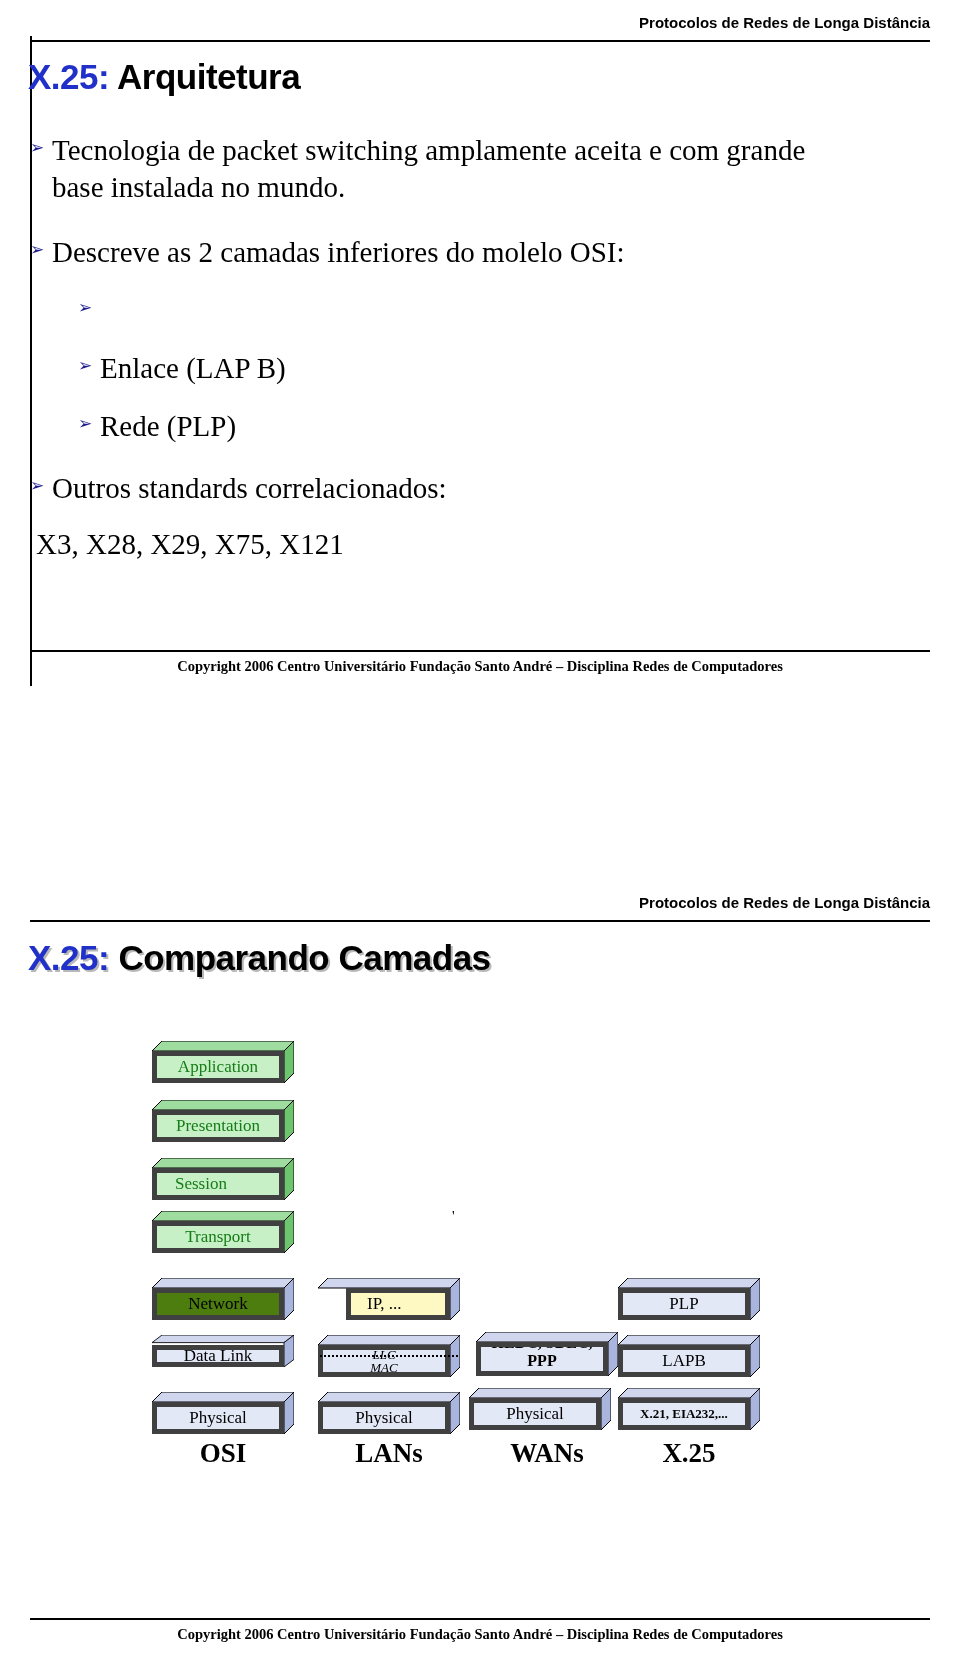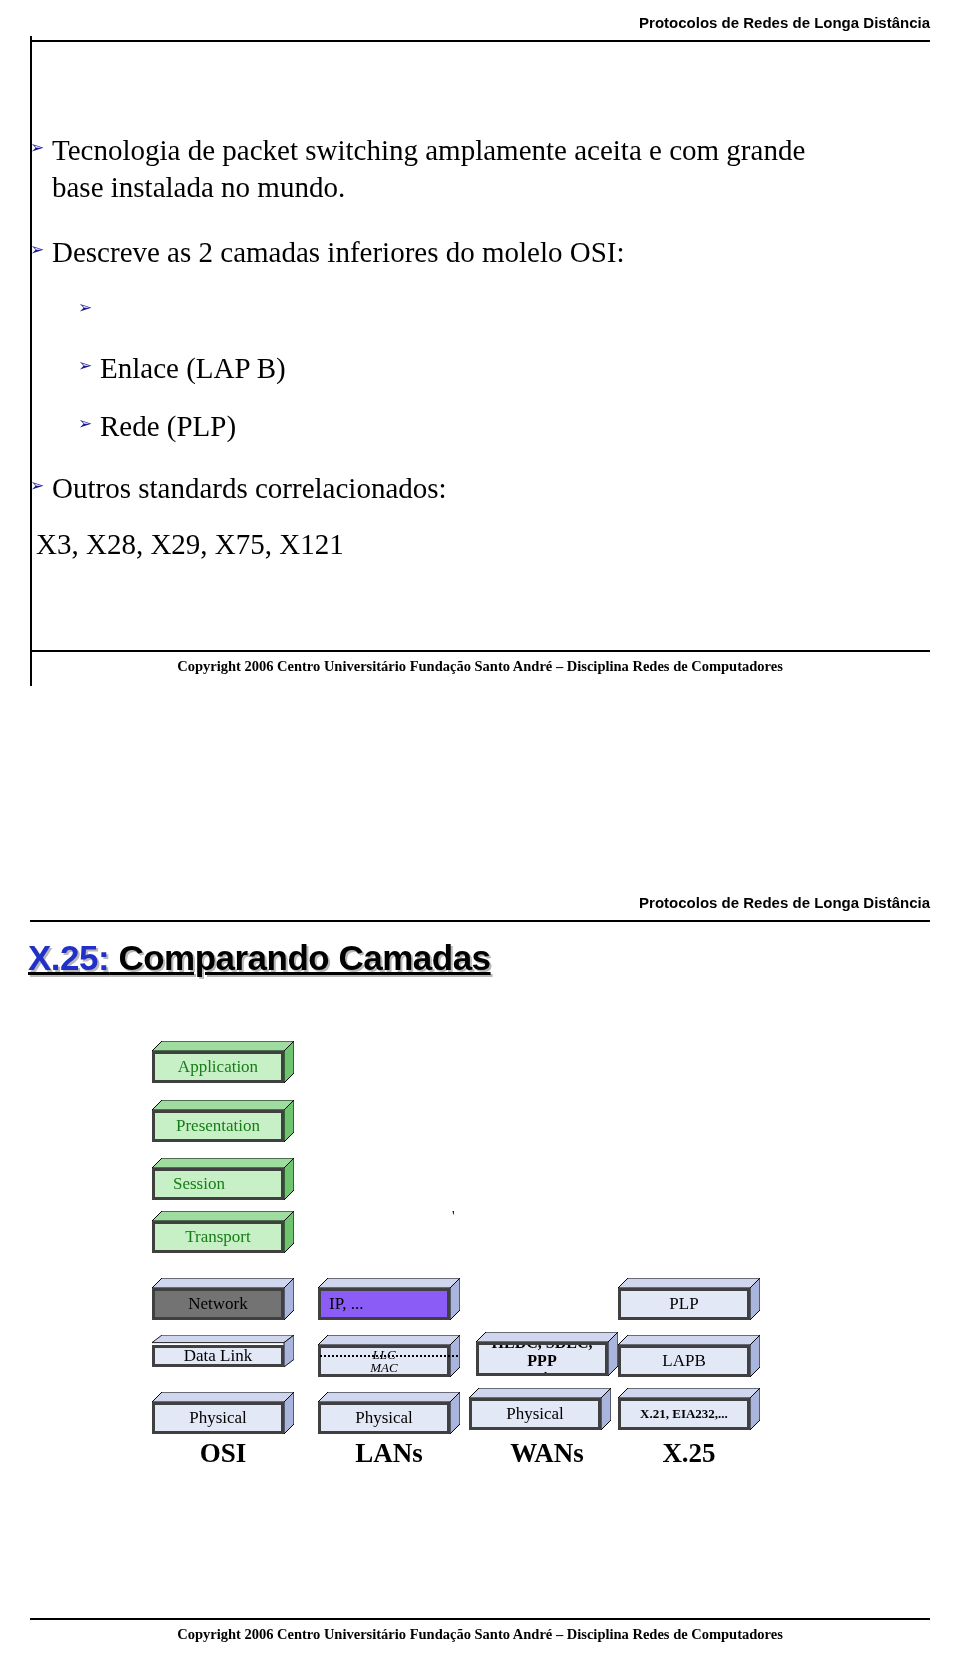--- a/index.html
+++ b/index.html
@@ -51,21 +51,20 @@
     font-size: 35px;
     letter-spacing: -0.5px;
     white-space: nowrap;
   }
   .title-blue { color: #2030c8; }
   .title-black { color: #000000; }
 
   
   .title-shadow {
     text-shadow: 2px 2px 0 #b8b8b8;
-    text-decoration: underline;
   }
 
   
   .bullet-row {
     position: absolute;
     display: flex;
     align-items: flex-start;
   }
   .bullet-glyph {
     font-family: "DejaVu Sans", sans-serif;
@@ -121,21 +120,21 @@
   .box3d {
     position: absolute;
     box-sizing: border-box;
   }
   .box3d .face {
     position: absolute;
     left: 0;
     top: 10px;
     right: 10px;
     bottom: 0;
-    border: 3px solid #404040;
+    border: 5px solid #404040;
     box-sizing: border-box;
     display: flex;
     align-items: center;
     justify-content: center;
     text-align: center;
     line-height: 1.05;
     overflow: hidden;
   }
   .box3d .top {
     position: absolute;
@@ -171,20 +170,21 @@
 </style>
 </head>
 <body>
 
 <div class="slide" id="slide-1">
 
   <div class="slide-header" style="top:14px;">Protocolos de Redes de Longa Distância</div>
   <div class="header-rule" style="top:40px;"></div>
   <div class="slide1-left-rule"></div>
 
+  <div class="slide-title" style="left:28px; top:57px;"><span class="title-blue">X.25:</span><span class="title-black"> Arquitetura</span></div>
 
   <div class="bullet-row" style="left:30px; top:132px; width:830px;">
     <span class="bullet-glyph">➢</span>
     <span class="bullet-text">Tecnologia de packet switching amplamente aceita e com grande base instalada no mundo.</span>
   </div>
 
   <div class="bullet-row" style="left:30px; top:234px; width:830px;">
     <span class="bullet-glyph">➢</span>
     <span class="bullet-text">Descreve as 2 camadas inferiores do molelo OSI:</span>
   </div>
@@ -251,21 +251,21 @@
       <polygon points="132,10 142,0 142,32 132,42" fill="#6fc46f" stroke="#000" stroke-width="1"></polygon>
     </svg>
     <div class="face lbl-green" style="background:#c7f0c7; font-size:17px;">Transport</div>
   </div>
 
   <div class="box3d" style="left:152px; top:398px; width:142px; height:42px;">
     <svg class="top" viewBox="0 0 142 42" preserveAspectRatio="none">
       <polygon points="0,10 10,0 142,0 132,10" fill="#cfd6ee" stroke="#000" stroke-width="1"></polygon>
       <polygon points="132,10 142,0 142,32 132,42" fill="#aab5dd" stroke="#000" stroke-width="1"></polygon>
     </svg>
-    <div class="face lbl-black" style="background:#737373; font-size:17px;">Network</div>
+    <div class="face lbl-black" style="background:#4d7c0f; font-size:17px;">Network</div>
   </div>
 
   <div class="box3d" style="left:152px; top:455px; width:142px; height:32px;">
     <svg class="top" viewBox="0 0 142 42" preserveAspectRatio="none">
       <polygon points="0,10 10,0 142,0 132,10" fill="#cfd6ee" stroke="#000" stroke-width="1"></polygon>
       <polygon points="132,10 142,0 142,32 132,42" fill="#aab5dd" stroke="#000" stroke-width="1"></polygon>
     </svg>
     <div class="face lbl-black" style="background:#e3e8f7; font-size:17px;">Data Link</div>
   </div>
 
@@ -275,21 +275,21 @@
       <polygon points="132,10 142,0 142,32 132,42" fill="#aab5dd" stroke="#000" stroke-width="1"></polygon>
     </svg>
     <div class="face lbl-black" style="background:#e3e8f7; font-size:17px;">Physical</div>
   </div>
 
   <div class="box3d" style="left:318px; top:398px; width:142px; height:42px;">
     <svg class="top" viewBox="0 0 142 42" preserveAspectRatio="none">
       <polygon points="0,10 10,0 142,0 132,10" fill="#cfd6ee" stroke="#000" stroke-width="1"></polygon>
       <polygon points="132,10 142,0 142,32 132,42" fill="#aab5dd" stroke="#000" stroke-width="1"></polygon>
     </svg>
-    <div class="face lbl-black" style="background:#8b5cf6; font-size:17px; justify-content:flex-start; padding-left:8px;">IP, ...</div>
+    <div class="face lbl-black" style="background:#fef9c3; font-size:17px; justify-content:flex-start; padding-left:16px;margin-left:28px;">IP, ...</div>
   </div>
 
   <div class="box3d" style="left:318px; top:455px; width:142px; height:42px;font-style:italic;">
     <svg class="top" viewBox="0 0 142 42" preserveAspectRatio="none">
       <polygon points="0,10 10,0 142,0 132,10" fill="#cfd6ee" stroke="#000" stroke-width="1"></polygon>
       <polygon points="132,10 142,0 142,32 132,42" fill="#aab5dd" stroke="#000" stroke-width="1"></polygon>
     </svg>
     <div class="face" style="background:#e3e8f7; flex-direction:column; justify-content:center;">
       <span class="lbl-black" style="font-size:13px; line-height:1.0;">LLC</span>
       <span class="lbl-black" style="font-size:13px; line-height:1.0;">MAC</span>

